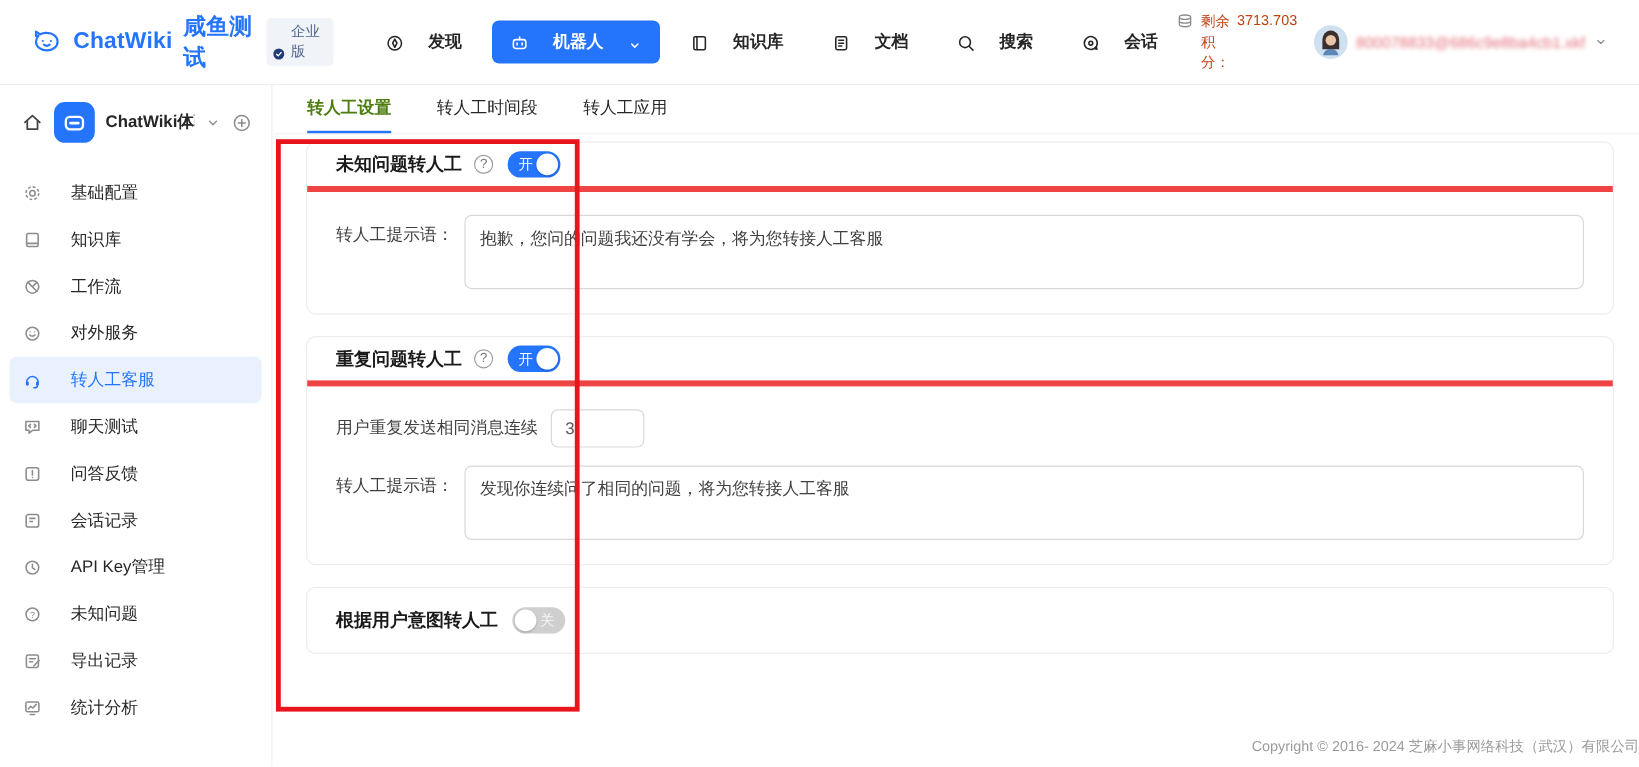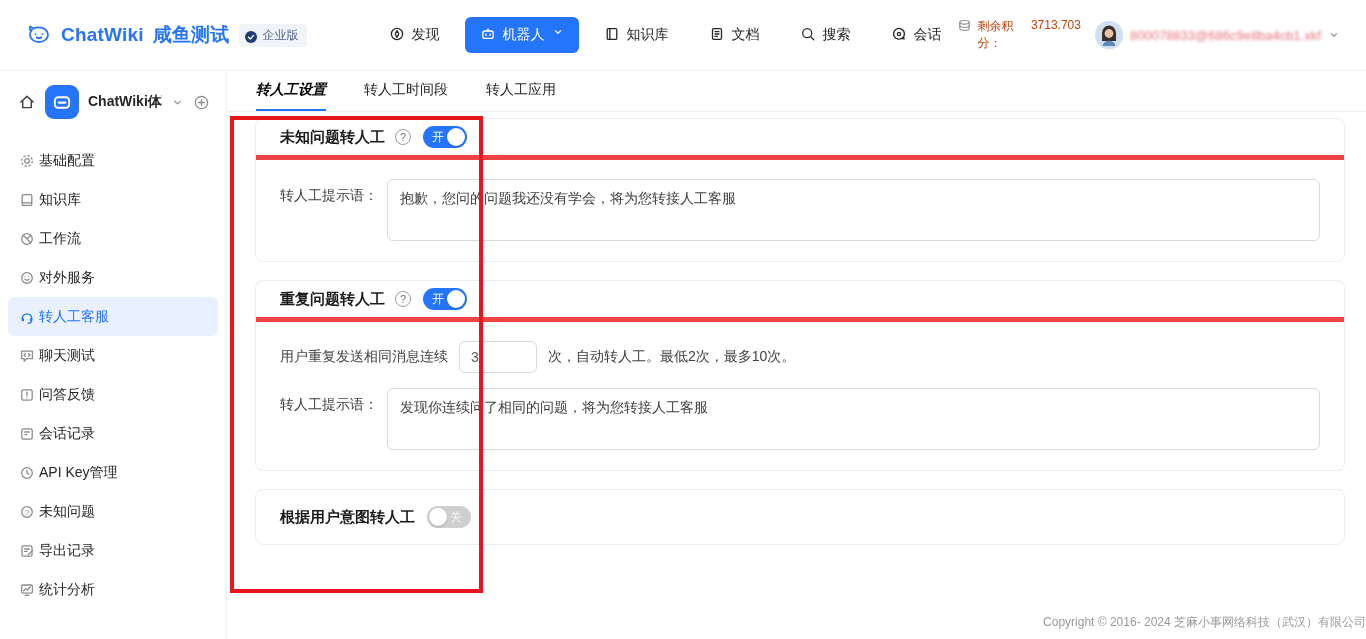--- a/index.html
+++ b/index.html
@@ -10,22 +10,22 @@
   
   .header { position:absolute; top:0; left:0; right:0; height:71px;
     border-bottom:1px solid #f0f0f0; display:flex; align-items:center;
     padding:0 26px; background:#fff; z-index:5; }
   .hdr-left { display:flex; align-items:center; gap:9px; width:330px; }
   .logo-icon { color:#2475FC; }
   .logo-text { color:#2475FC; font-size:19px; font-weight:bold; letter-spacing:.2px; }
   .badge { display:flex; align-items:flex-end; gap:5px; background:#f0f4f9;
     border-radius:4px; padding:3px 8px 3px 5px; font-size:12px; color:#51658c; }
   .nav { display:flex; align-items:center; gap:10px; flex:0 0 auto; margin-left:28px; }
-  .nav-item { display:flex; align-items:flex-start; gap:7px; padding:9px 15px;
-    font-size:14px; font-weight:400; color:#262626; border-radius:6px; cursor:pointer; }
+  .nav-item { display:flex; align-items:flex-end; gap:20px; padding:9px 15px;
+    font-size:14px; font-weight:700; color:#262626; border-radius:6px; cursor:pointer; }
   .nav-item .nicon { color:#262626; }
   .nav-item.active { background:#2475FC; color:#fff; }
   .nav-item.active .nicon { color:#fff; }
   .hdr-right { display:flex; align-items:center; gap:14px; margin-left:auto; }
   .credits { display:flex; gap:6px; font-size:12px; color:#c2410c; }
   .credits .cicon { color:#8c8c8c; }
   .account { display:flex; align-items:center; gap:7px; cursor:pointer; }
   .avatar { width:28px; height:28px; border-radius:50%; overflow:hidden;
     background:linear-gradient(135deg,#e8f0fa 0%,#b9cfe6 100%); position:relative; }
   .account-name { font-size:13px; color:#e4737c; filter:blur(1.6px); max-width:200px;
@@ -36,33 +36,33 @@
   .sidebar { position:absolute; top:71px; left:0; bottom:0; width:227px;
     border-right:1px solid #f0f0f0; background:#fff; z-index:4; }
   .ws-row { display:flex; align-items:center; gap:9px; padding:14px 16px 12px 18px; }
   .home-ic { color:#434343; }
   .bot-avatar { width:34px; height:34px; border-radius:9px; background:#2475FC;
     display:flex; align-items:center; justify-content:center; color:#fff; }
   .ws-name { font-size:14px; font-weight:600; color:#262626; flex:1;
     white-space:nowrap; overflow:hidden; }
   .ws-chev,.ws-plus { color:#8c8c8c; }
   .menu { padding:10px 8px 0 8px; }
-  .menu-item { display:flex; align-items:center; gap:4px; height:39px;
+  .menu-item { display:flex; align-items:center; gap:24px; height:39px;
     padding:0 11px; border-radius:6px; font-size:14px; color:#262626; cursor:pointer; }
   .menu-item .micon { color:#8c8c8c; width:16px; }
   .menu-item.active { background:#eaf1fe; color:#2475FC; }
   .menu-item.active .micon { color:#2475FC; }
 
   
   .main { position:absolute; top:71px; left:228px; right:0; bottom:0; background:#fff; }
   .tabs { display:flex; gap:38px; align-items:stretch; height:41px;
     padding:0 28px; border-bottom:1px solid #f0f0f0; }
   .tab { display:flex; align-items:center; font-size:14px; color:#262626;
     border-bottom:2px solid transparent; cursor:pointer; }
-  .tab.active { color:#000000; border-bottom-color:#2475FC; font-weight:600;font-style:italic; }
+  .tab.active { color:#4d7c0f; border-bottom-color:#2475FC; font-weight:600; }
 
   .content { padding:6px 21px 0 27px; }
   .card { border:1px solid #ebedf0; border-radius:8px; margin-bottom:18px; background:#fff; }
   .card-header { display:flex; align-items:center; gap:10px; height:41px;
     padding:0 24px; border-bottom:5px solid #ef4444; }
   .card.header-only .card-header { border-bottom:none; height:54px;text-align:center; }
   .card-title { font-size:15px; font-weight:bold; color:#1a1a1a; }
   .help { width:16px; height:16px; border:1px solid #9e9e9e; color:#757575;
     border-radius:50%; font-size:11px; line-height:14px; text-align:center; cursor:pointer; }
   .toggle { position:relative; width:44px; height:22px; border-radius:11px;
@@ -400,21 +400,20 @@
         <span class="help">?</span>
         <span class="toggle on">
           <span class="t-label">开</span>
           <span class="knob"></span>
         </span>
       </div>
       <div class="card-body">
         <div class="cfg-row">
           <span>用户重复发送相同消息连续</span>
           <input class="num-input" value="3" style="">
-          <span>次，自动转人工。最低2次，最多10次。</span>
         </div>
         <div class="prompt-row">
           <span class="prompt-label">转人工提示语：</span>
           <textarea class="prompt-input" style="">发现你连续问了相同的问题，将为您转接人工客服</textarea>
         </div>
       </div>
     </div>
 
     <div class="card header-only">
       <div class="card-header">

